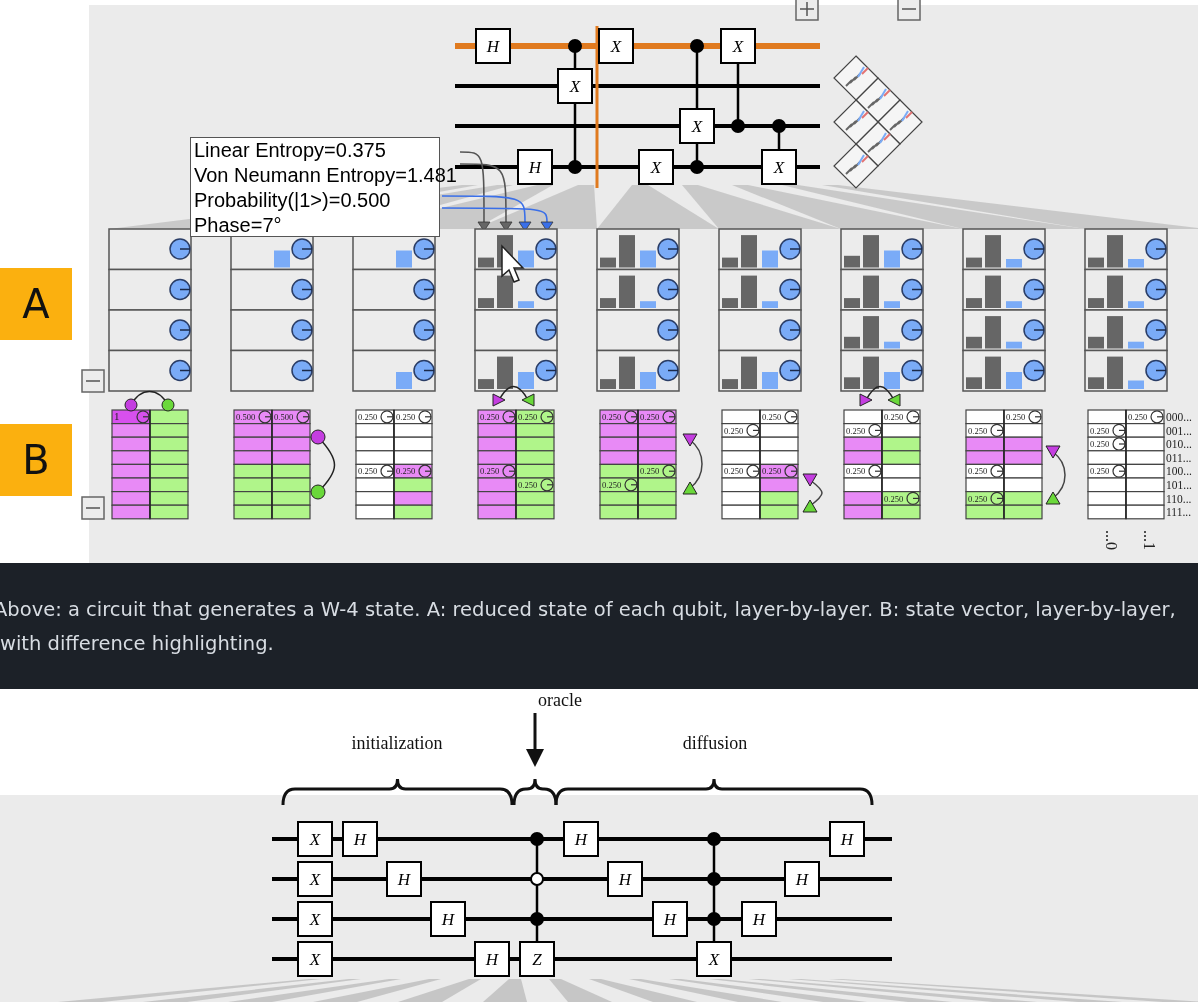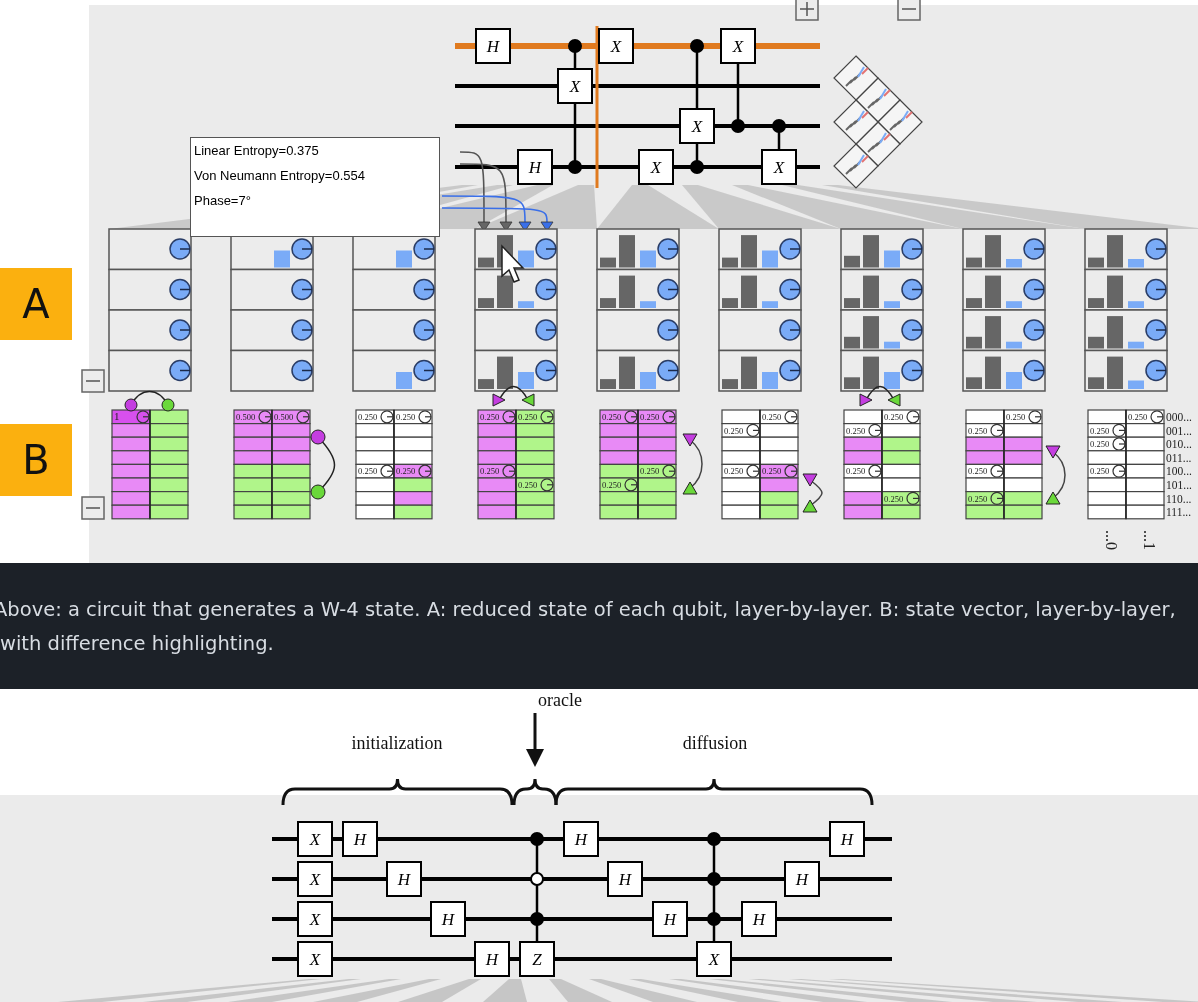--- a/index.html
+++ b/index.html
@@ -8,21 +8,21 @@
   #viz1 { position:absolute; left:89px; top:5px; width:1109px; height:558px; background:#ebebeb; }
   #caption { position:absolute; left:0; top:563px; width:1198px; height:138px; background:#1c2128; }
   #caption p { margin:0; position:absolute; left:0; top:30px; width:1190px; color:#d8dde3;
                font-family:"DejaVu Sans", sans-serif; font-size:19.5px; line-height:34px; text-indent:-6px; }
   #viz2 { position:absolute; left:0; top:689px; width:1198px; height:313px; background:#fff; }
   .label-box { position:absolute; width:72px; height:72px; background:#fbb00f; color:#111;
                font-family:"DejaVu Sans", sans-serif; font-size:40px; display:flex; align-items:center; justify-content:center; }
   svg text { font-family:"Liberation Serif", serif; }
   .gate-text { font-family:"Liberation Serif", serif; font-style:italic; font-size:17px; }
   .tip { position:absolute; left:190px; top:137px; width:250px; height:100px; background:#fff; border:1px solid #555;
-         font-family:"Liberation Sans", sans-serif; font-size:13px; line-height:25px; padding-left:3px; box-sizing:border-box; }
+         font-family:"Liberation Sans", sans-serif; font-size:20px; line-height:25px; padding-left:3px; box-sizing:border-box; }
   .tip div { white-space:nowrap; }
 </style>
 </head>
 <body>
 
 <div id="viz1"></div>
 
 <svg id="svg1" style="position:absolute;left:0;top:0" width="1198" height="563">
     <polygon points="462,185 478,185 231,229 109,229" fill="#bdbdbd" opacity="0.75"></polygon>
     <polygon points="497,185 513,185 353,229 231,229" fill="#bdbdbd" opacity="0.75"></polygon>
@@ -631,21 +631,22 @@
     <path d="M810,480 C826,492 826,494 810,506" fill="none" stroke="#444" stroke-width="1.5"></path>
     <polygon points="803,474 817,474 810,486" fill="#c43ee0" stroke="#222"></polygon>
     <polygon points="803,512 817,512 810,500" fill="#6ad83a" stroke="#222"></polygon>
   </svg>
 
 <div class="label-box" style="left:0;top:268px">A</div>
 <div class="label-box" style="left:0;top:424px">B</div>
 
 <div class="tip">
   <div>Linear Entropy=0.375</div>
-  <div>Von Neumann Entropy=0.554</div>
+  <div>Von Neumann Entropy=1.481</div>
+  <div>Probability(|1&gt;)=0.500</div>
   <div>Phase=7°</div>
 </div>
 
 <div id="caption">
   <p>Above: a circuit that generates a W-4 state. A: reduced state of each qubit, layer-by-layer. B: state vector, layer-by-layer, with difference highlighting.</p>
 </div>
 
 <div id="viz2"></div>
 <svg id="svg2" style="position:absolute;left:0;top:689px" width="1198" height="313">
     <rect x="0" y="106" width="1198" height="207" fill="#ebebeb"></rect>

